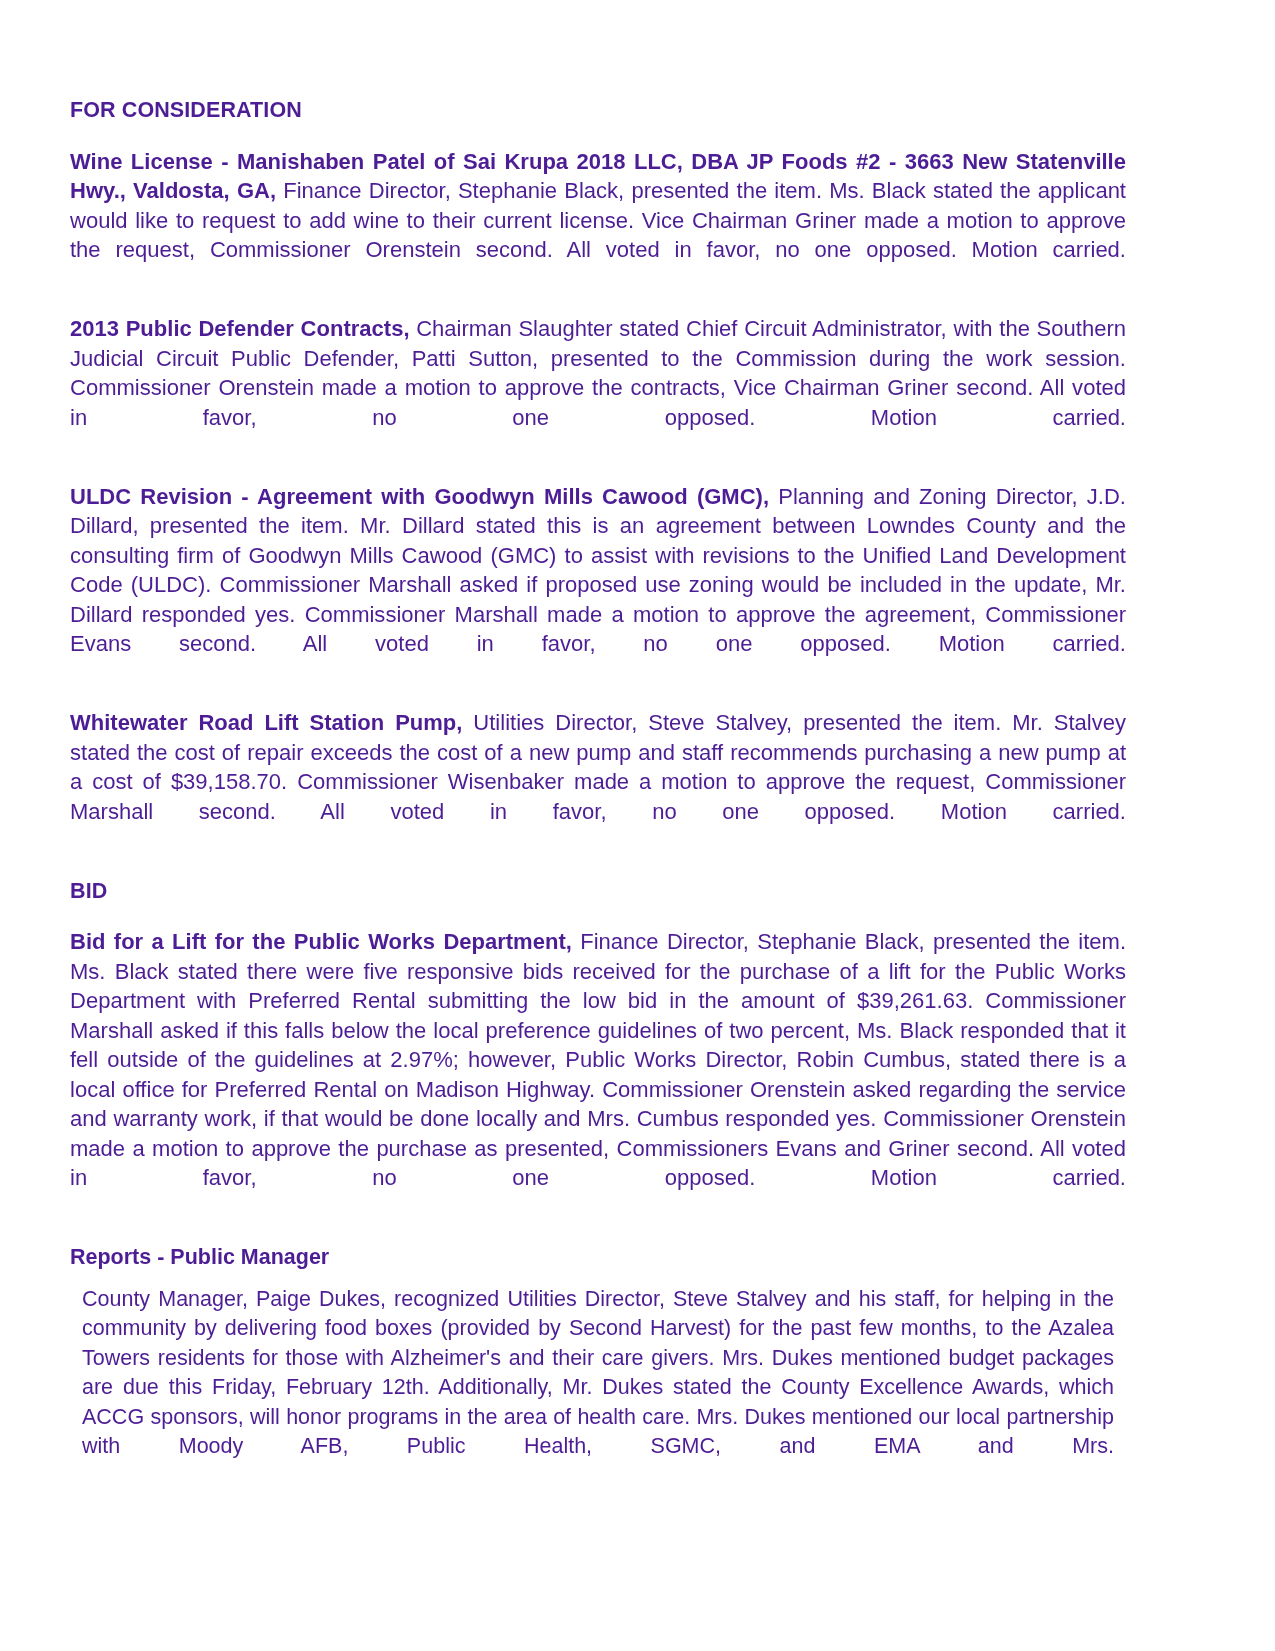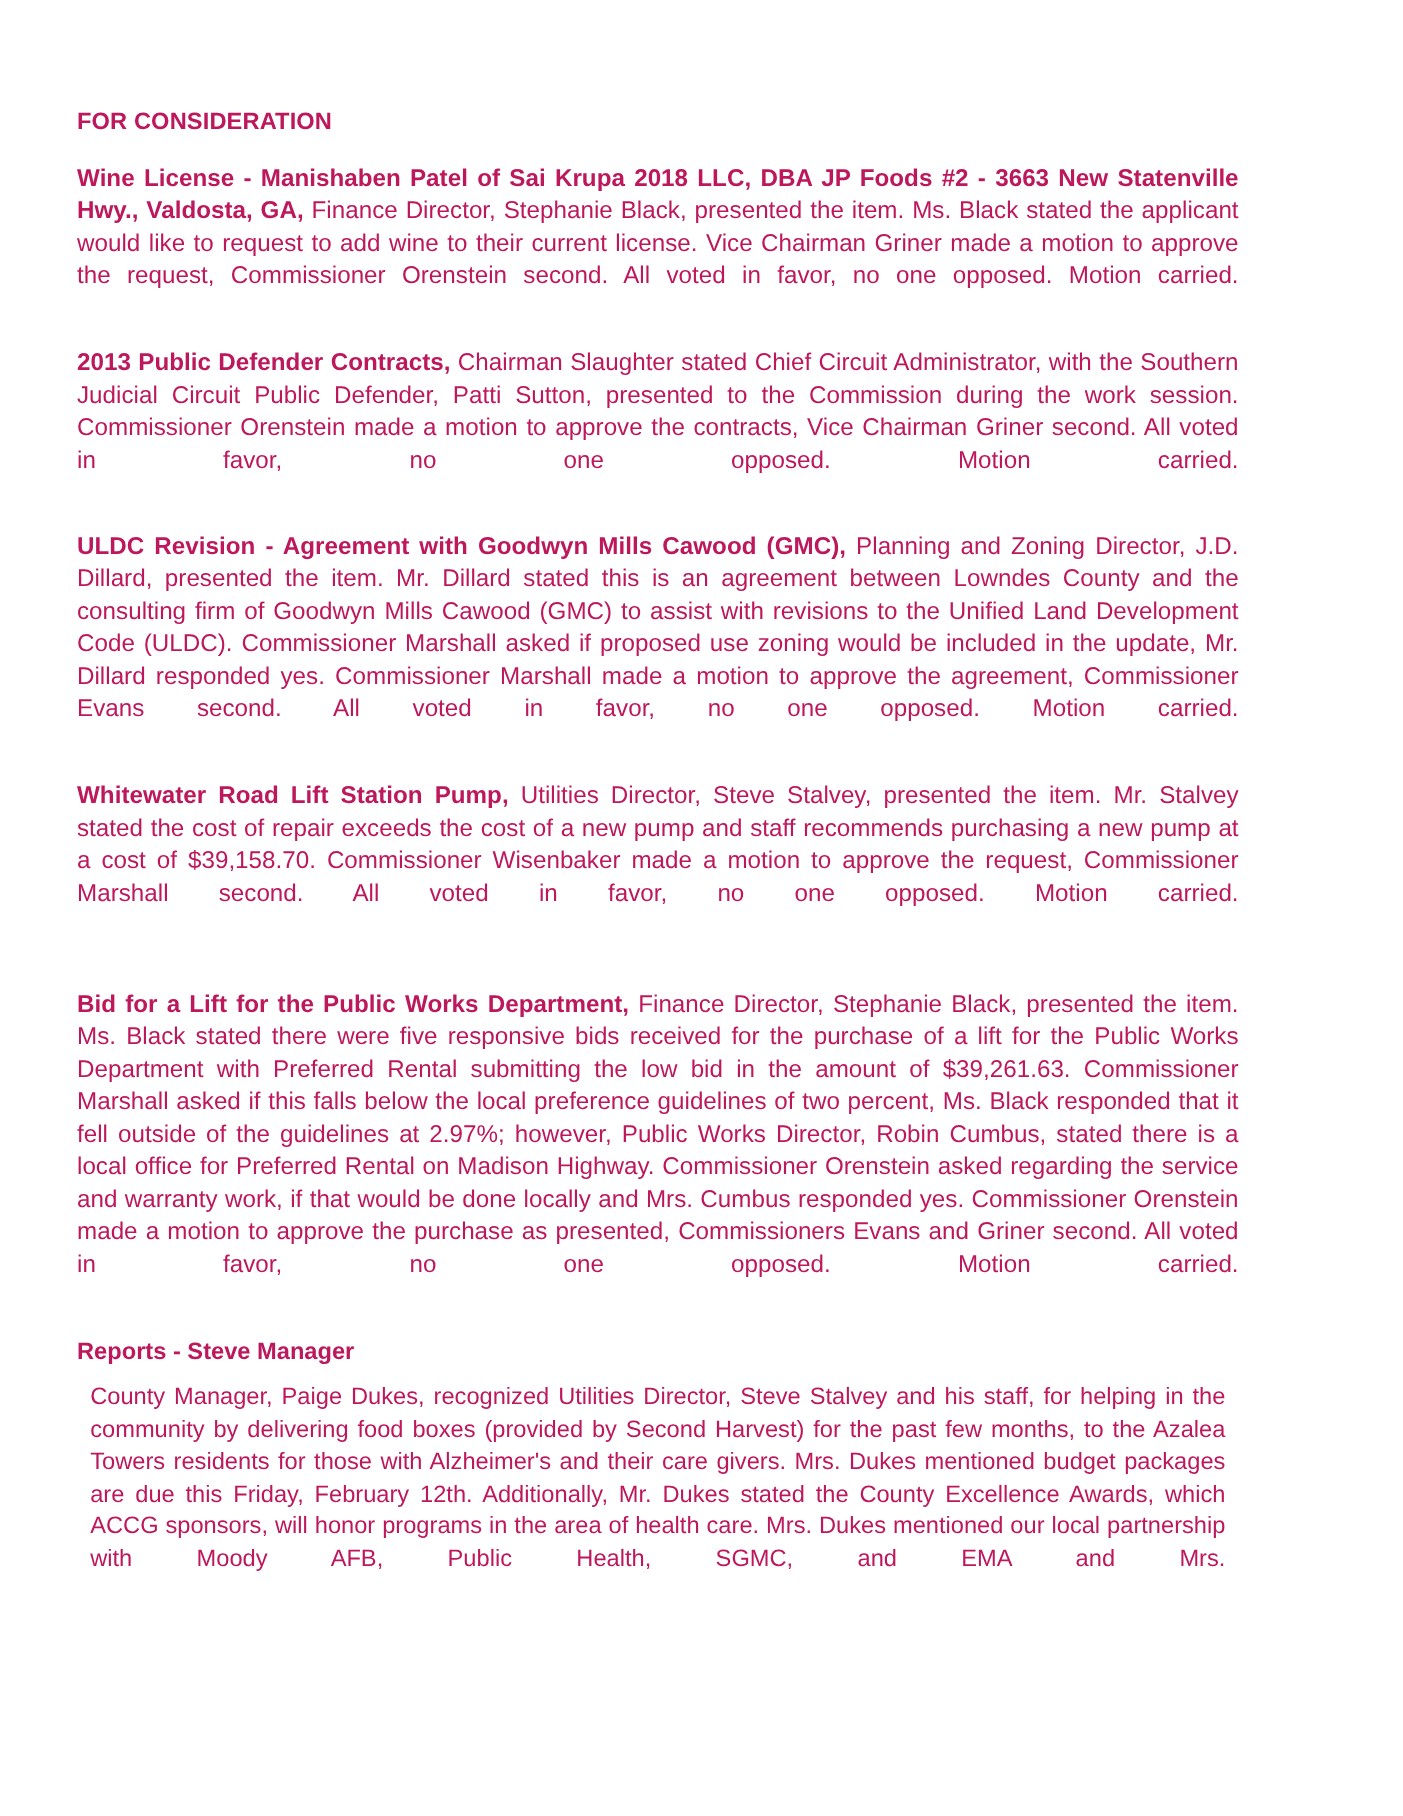--- a/index.html
+++ b/index.html
@@ -9,21 +9,21 @@
     background: #ffffff;
   }
   .page {
     position: relative;
     width: 1275px;
     height: 1651px;
     background: #ffffff;
     box-sizing: border-box;
     overflow: hidden;
     font-family: "Liberation Sans", sans-serif;
-    color: #be185d;
+    color: #4c1d95;
   }
   .content {
     position: absolute;
     left: 70px;
     top: 96px;
     width: 1056px;
   }
   .section-heading {
     font-size: 21.5px;
     font-weight: bold;
@@ -79,22 +79,23 @@
 
     <p class="para"><b>2013 Public Defender Contracts,</b><span> Chairman Slaughter stated Chief Circuit Administrator, with the Southern Judicial Circuit Public Defender, Patti Sutton, presented to the Commission during the work session.  Commissioner Orenstein made a motion to approve the contracts, Vice Chairman Griner second.  All voted in favor, no one opposed.  Motion carried.</span></p>
     <div class="gap-para"></div>
 
     <p class="para"><b>ULDC Revision - Agreement with Goodwyn Mills Cawood (GMC),</b><span> Planning and Zoning Director, J.D. Dillard, presented the item.  Mr. Dillard stated this is an agreement between Lowndes County and the consulting firm of Goodwyn Mills Cawood (GMC) to assist with revisions to the Unified Land Development Code (ULDC).  Commissioner Marshall asked if proposed use zoning would be included in the update, Mr. Dillard responded yes.  Commissioner Marshall made a motion to approve the agreement, Commissioner Evans second.  All voted in favor, no one opposed.  Motion carried.</span></p>
     <div class="gap-para"></div>
 
     <p class="para"><b>Whitewater Road Lift Station Pump,</b><span> Utilities Director, Steve Stalvey, presented the item.  Mr. Stalvey stated the cost of repair exceeds the cost of a new pump and staff recommends purchasing a new pump at a cost of $39,158.70.  Commissioner Wisenbaker made a motion to approve the request, Commissioner Marshall second.  All voted in favor, no one opposed.  Motion carried.</span></p>
     <div class="gap-section"></div>
 
+    <div class="section-heading">BID</div>
     <div class="gap-after-heading"></div>
 
     <p class="para"><b>Bid for a Lift for the Public Works Department,</b><span> Finance Director, Stephanie Black, presented the item.  Ms. Black stated there were five responsive bids received for the purchase of a lift for the Public Works Department with Preferred Rental submitting the low bid in the amount of $39,261.63.  Commissioner Marshall asked if this falls below the local preference guidelines of two percent, Ms. Black responded that it fell outside of the guidelines at 2.97%; however, Public Works Director, Robin Cumbus, stated there is a local office for Preferred Rental on Madison Highway.  Commissioner Orenstein asked regarding the service and warranty work, if that would be done locally and Mrs. Cumbus responded yes.  Commissioner Orenstein made a motion to approve the purchase as presented, Commissioners Evans and Griner second.  All voted in favor, no one opposed.  Motion carried.</span></p>
     <div class="gap-section"></div>
 
-    <div class="report-heading">Reports - Steve Manager</div>
+    <div class="report-heading">Reports - Public Manager</div>
     <p class="report-body">County Manager, Paige Dukes, recognized Utilities Director, Steve Stalvey and his staff, for helping in the community by delivering food boxes (provided by Second Harvest) for the past few months, to the Azalea Towers residents for those with Alzheimer's and their care givers.  Mrs. Dukes mentioned budget packages are due this Friday, February 12th.  Additionally, Mr. Dukes stated the County Excellence Awards, which ACCG sponsors, will honor programs in the area of health care.  Mrs. Dukes mentioned our local partnership with Moody AFB, Public Health, SGMC, and EMA and Mrs.</p>
 
   </div>
 </div>
 
 </body></html>

